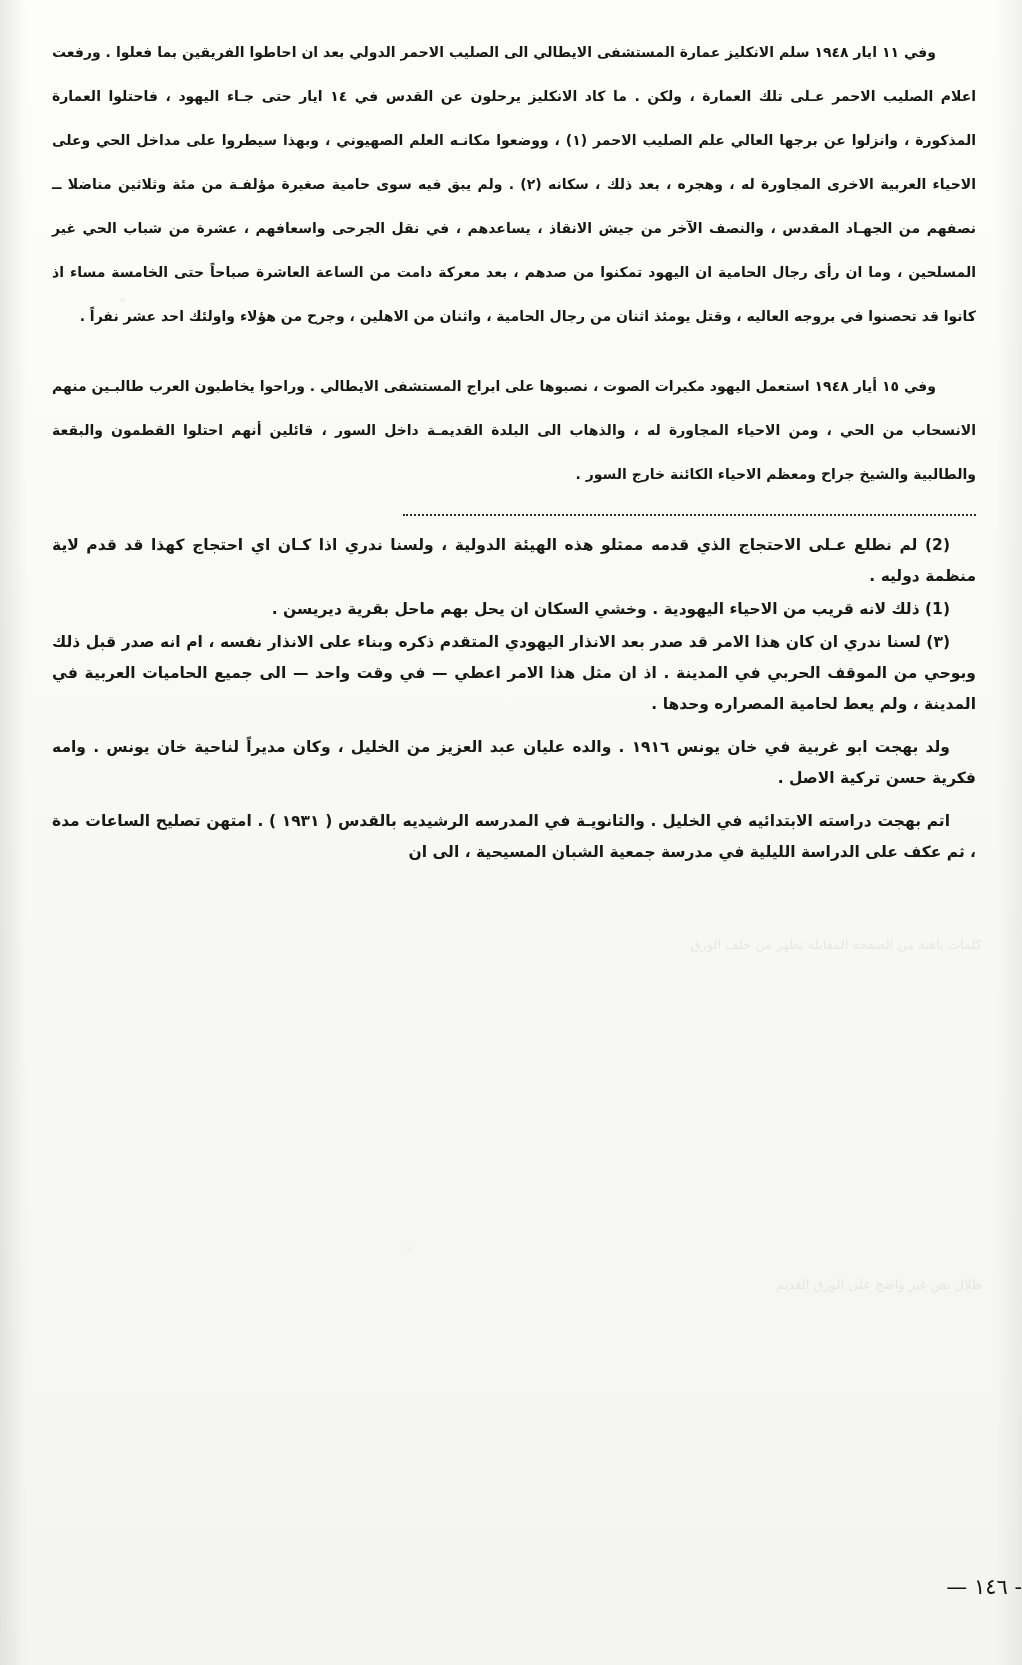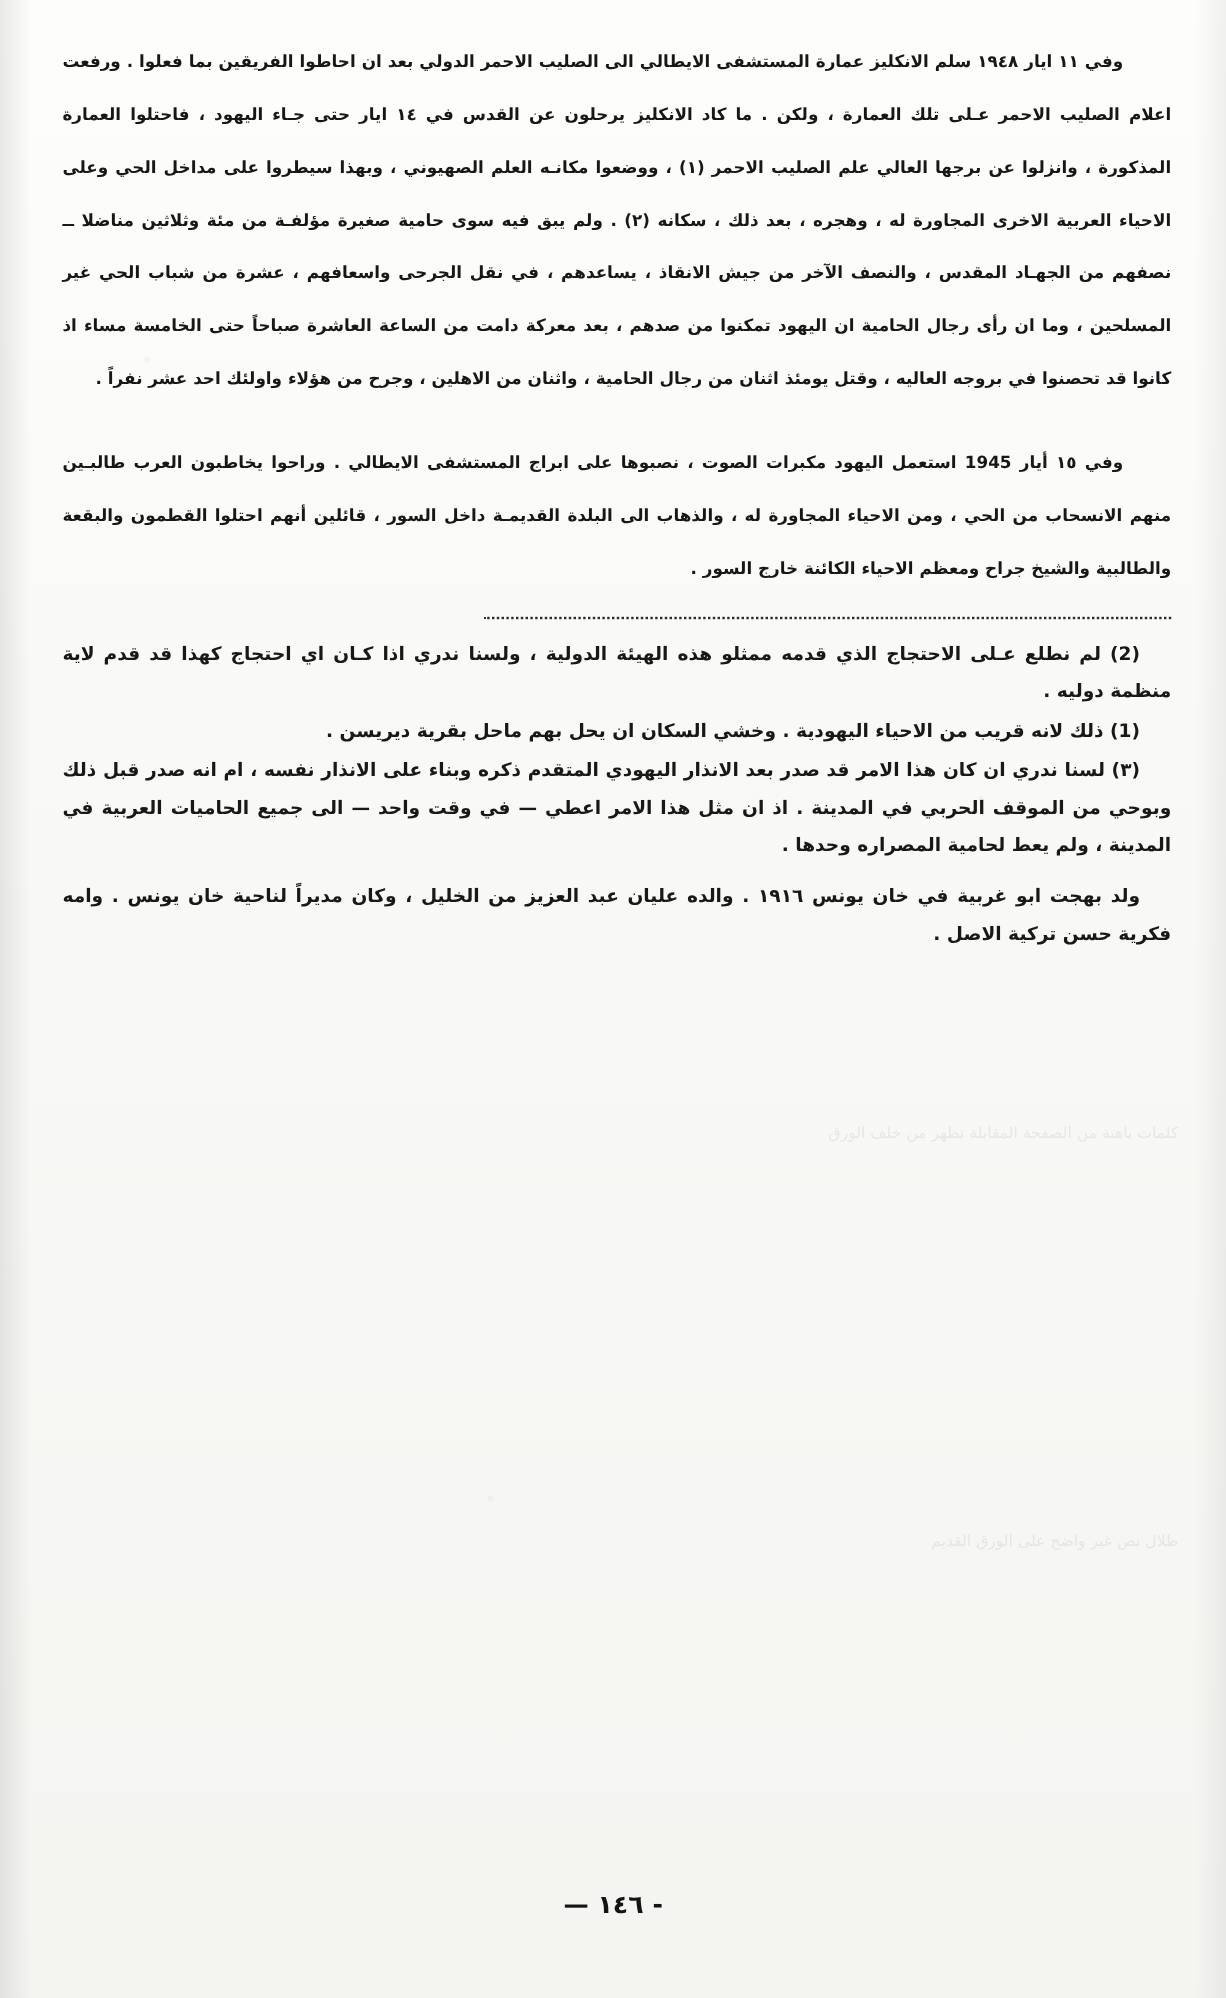--- a/index.html
+++ b/index.html
@@ -85,24 +85,24 @@
     margin: 0 0 2px 0;
   }
   .notes p.indent { text-indent: 26px; }
   .notes p.gap { margin-top: 12px; }
 
   .folio {
     position: absolute;
     bottom: 66px;
     left: 0;
     right: 0;
-    text-align: center;
+    text-align: right;
     font-family: "DejaVu Sans", "Liberation Sans", sans-serif;
     font-size: 21px;
-    font-weight: 700;
+    font-weight: 400;
     color: #141414;
     letter-spacing: 2px;
     z-index: 2;
   }
   .edge-shade {
     position: absolute;
     top: 0; bottom: 0; left: 0;
     width: 26px;
     background: linear-gradient(90deg, rgba(150,150,150,0.20), rgba(255,255,255,0));
     pointer-events: none;
@@ -119,26 +119,27 @@
 <div class="page">
 
   <div class="edge-shade"></div>
   <div class="edge-shade right"></div>
 
   <div class="ghost a">كلمات باهتة من الصفحة المقابلة تظهر من خلف الورق</div>
   <div class="ghost b">ظلال نص غير واضح على الورق القديم</div>
 
   <div class="body-text">
     <p class="p1">وفي ١١ ايار ١٩٤٨ سلم الانكليز عمارة المستشفى الايطالي الى الصليب الاحمر الدولي بعد ان احاطوا الفريقين بما فعلوا . ورفعت اعلام الصليب الاحمر عـلى تلك العمارة ، ولكن . ما كاد الانكليز يرحلون عن القدس في ١٤ ايار حتى جـاء اليهود ، فاحتلوا العمارة المذكورة ، وانزلوا عن برجها العالي علم الصليب الاحمر (١) ، ووضعوا مكانـه العلم الصهيوني ، وبهذا سيطروا على مداخل الحي وعلى الاحياء العربية الاخرى المجاورة له ، وهجره ، بعد ذلك ، سكانه (٢) . ولم يبق فيه سوى حامية صغيرة مؤلفـة من مئة وثلاثين مناضلا ــ نصفهم من الجهـاد المقدس ، والنصف الآخر من جيش الانقاذ ، يساعدهم ، في نقل الجرحى واسعافهم ، عشرة من شباب الحي غير المسلحين ، وما ان رأى رجال الحامية ان اليهود تمكنوا من صدهم ، بعد معركة دامت من الساعة العاشرة صباحاً حتى الخامسة مساء اذ كانوا قد تحصنوا في بروجه العاليه ، وقتل يومئذ اثنان من رجال الحامية ، واثنان من الاهلين ، وجرح من هؤلاء واولئك احد عشر نفراً .</p>
-    <p class="p2">وفي ١٥ أيار 1945 استعمل اليهود مكبرات الصوت ، نصبوها على ابراج المستشفى الايطالي . وراحوا يخاطبون العرب طالبـين منهم الانسحاب من الحي ، ومن الاحياء المجاورة له ، والذهاب الى البلدة القديمـة داخل السور ، قائلين أنهم احتلوا القطمون والبقعة والطالبية والشيخ جراح ومعظم الاحياء الكائنة خارج السور .</p>
+    <p class="p2">وفي ١٥ أيار ١٩٤٨ استعمل اليهود مكبرات الصوت ، نصبوها على ابراج المستشفى الايطالي . وراحوا يخاطبون العرب طالبـين منهم الانسحاب من الحي ، ومن الاحياء المجاورة له ، والذهاب الى البلدة القديمـة داخل السور ، قائلين أنهم احتلوا القطمون والبقعة والطالبية والشيخ جراح ومعظم الاحياء الكائنة خارج السور .</p>
   </div>
 
   <hr class="rule">
 
   <div class="notes">
     <p class="indent">(2) لم نطلع عـلى الاحتجاج الذي قدمه ممثلو هذه الهيئة الدولية ، ولسنا ندري اذا كـان اي احتجاج كهذا قد قدم لاية منظمة دوليه .</p>
     <p class="indent">(1) ذلك لانه قريب من الاحياء اليهودية . وخشي السكان ان يحل بهم ماحل بقرية ديريسن .</p>
     <p class="indent">(٣) لسنا ندري ان كان هذا الامر قد صدر بعد الانذار اليهودي المتقدم ذكره وبناء على الانذار نفسه ، ام انه صدر قبل ذلك وبوحي من الموقف الحربي في المدينة . اذ ان مثل هذا الامر اعطي — في وقت واحد — الى جميع الحاميات العربية في المدينة ، ولم يعط لحامية المصراره وحدها .</p>
     <p class="indent gap">ولد بهجت ابو غربية في خان يونس ١٩١٦ . والده عليان عبد العزيز من الخليل ، وكان مديراً لناحية خان يونس . وامه فكرية حسن تركية الاصل .</p>
+    <p class="indent gap">اتم بهجت دراسته الابتدائيه في الخليل . والثانويـة في المدرسه الرشيديه بالقدس ( ١٩٣١ ) . امتهن تصليح الساعات مدة ، ثم عكف على الدراسة الليلية في مدرسة جمعية الشبان المسيحية ، الى ان</p>
   </div>
 
   <div class="folio">- ١٤٦ —</div>
 </div>
 
 </body></html>

